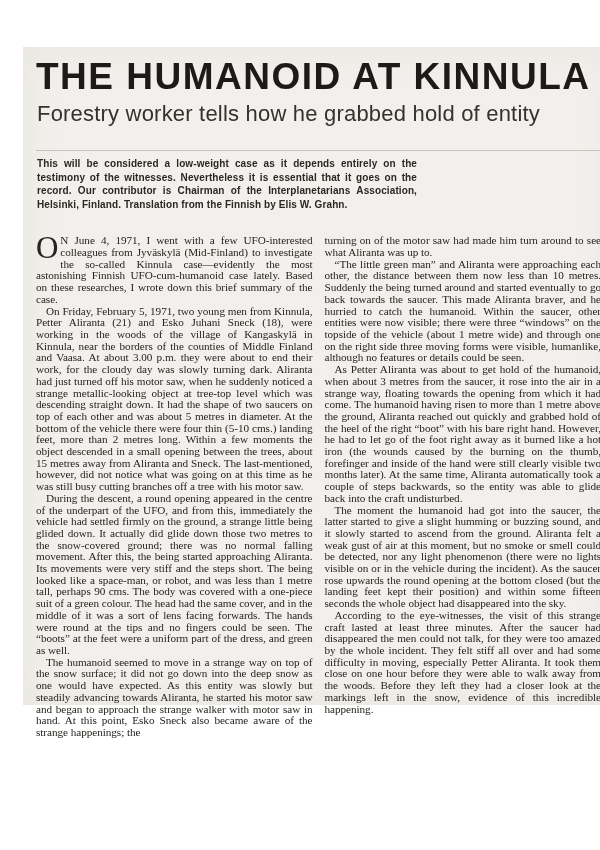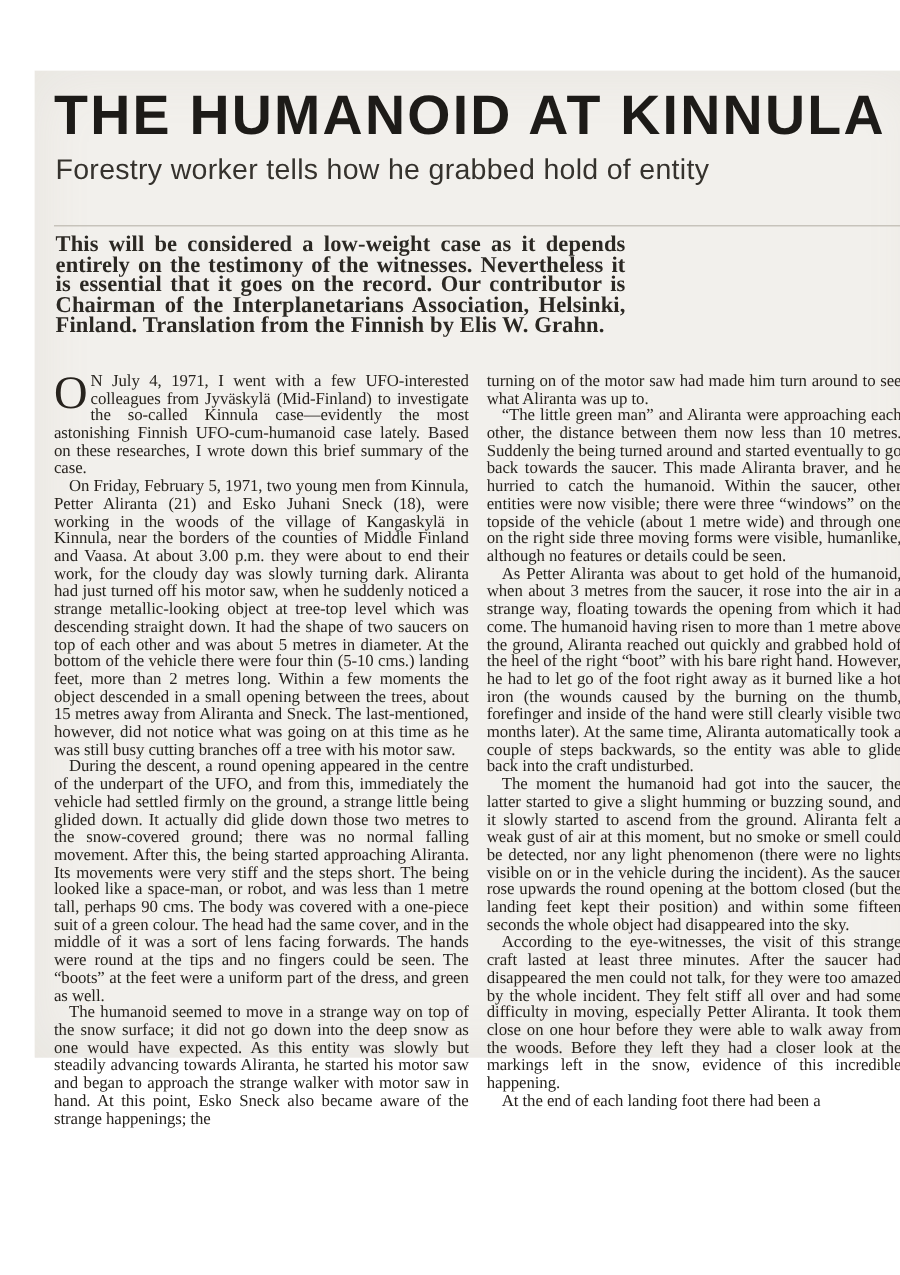--- a/index.html
+++ b/index.html
@@ -14,36 +14,36 @@
     box-sizing:border-box;
     padding:10px 15px 0 13px;
   }
   .title{
     font-family:"Liberation Sans",sans-serif;
     font-weight:bold;font-size:37px;line-height:40px;
     letter-spacing:1.5px;color:#1d1b18;margin:0;
     white-space:nowrap;
   }
   .subtitle{
-    font-size:19px;line-height:22px;color:#35322d;
+    font-size:22px;line-height:22px;color:#35322d;
     margin:6px 0 0 1px;letter-spacing:0.2px;
   }
   .byline{
     font-family:"Liberation Sans",sans-serif;
     font-style:italic;font-size:22px;color:#2a2723;
     margin:16px 0 0 1px;letter-spacing:1px;
   }
   .rule{
     border:none;border-top:1px solid #c7c3bb;
     margin:25px 0 0 0;height:0;
   }
   .standfirst{
     width:380px;margin:6px 0 0 1px;
-    font-family:Liberation Serif, serif;
-    font-weight:bold;font-size:15px;line-height:13.6px;
+    font-family:Liberation Sans, sans-serif;
+    font-weight:bold;font-size:10px;line-height:13.6px;
     color:#2b2823;text-align:justify;letter-spacing:0.1px;
   }
   .columns{
     display:flex;gap:12px;margin-top:24px;height:560px;overflow:hidden;
   }
   .col{
     width:277px;
     font-family:"Liberation Serif",serif;
     font-size:11.2px;line-height:11.7px;color:#27231e;
     text-align:justify;letter-spacing:-0.05px;
@@ -67,30 +67,29 @@
   <div class="subtitle">Forestry worker tells how he grabbed hold of entity</div>
 
 
   <hr class="rule">
 
   <div class="standfirst">This will be considered a low-weight case as it depends entirely on the testimony of the witnesses. Nevertheless it is essential that it goes on the record. Our contributor is Chairman of the Interplanetarians Association, Helsinki, Finland. Translation from the Finnish by Elis W. Grahn.</div>
 
   <div class="columns">
 
     <div class="col">
-      <p class="flush"><span class="dropcap">O</span><span>N July 4, 1971, I went with a few UFO-interested colleagues from Jyväskylä (Mid-Finland) to investigate the so-called Kinnula case—evidently the most astonishing Finnish UFO-cum-humanoid case lately. Based on these researches, I wrote down this brief summary of the case.</span></p>
+      <p class="flush"><span class="dropcap">O</span><span>N June 4, 1971, I went with a few UFO-interested colleagues from Jyväskylä (Mid-Finland) to investigate the so-called Kinnula case—evidently the most astonishing Finnish UFO-cum-humanoid case lately. Based on these researches, I wrote down this brief summary of the case.</span></p>
       <p>On Friday, February 5, 1971, two young men from Kinnula, Petter Aliranta (21) and Esko Juhani Sneck (18), were working in the woods of the village of Kangaskylä in Kinnula, near the borders of the counties of Middle Finland and Vaasa. At about 3.00 p.m. they were about to end their work, for the cloudy day was slowly turning dark. Aliranta had just turned off his motor saw, when he suddenly noticed a strange metallic-looking object at tree-top level which was descending straight down. It had the shape of two saucers on top of each other and was about 5 metres in diameter. At the bottom of the vehicle there were four thin (5-10 cms.) landing feet, more than 2 metres long. Within a few moments the object descended in a small opening between the trees, about 15 metres away from Aliranta and Sneck. The last-mentioned, however, did not notice what was going on at this time as he was still busy cutting branches off a tree with his motor saw.</p>
       <p><span>During the descent, a round opening appeared in the centre of the underpart of the UFO, and from this, immediately the vehicle had settled firmly on the ground, a strange little being glided down. It actually did </span><span class="em-word">glide</span><span> down those two metres to the snow-covered ground; there was no normal falling movement. After this, the being started approaching Aliranta. Its movements were very stiff and the steps short. The being looked like a space-man, or robot, and was less than 1 metre tall, perhaps 90 cms. The body was covered with a one-piece suit of a green colour. The head had the same cover, and in the middle of it was a sort of lens facing forwards. The hands were round at the tips and no fingers could be seen. The “boots” at the feet were a uniform part of the dress, and green as well.</span></p>
       <p>The humanoid seemed to move in a strange way on top of the snow surface; it did not go down into the deep snow as one would have expected. As this entity was slowly but steadily advancing towards Aliranta, he started his motor saw and began to approach the strange walker with motor saw in hand. At this point, Esko Sneck also became aware of the strange happenings; the</p>
     </div>
 
     <div class="col">
       <p class="flush">turning on of the motor saw had made him turn around to see what Aliranta was up to.</p>
       <p>“The little green man” and Aliranta were approaching each other, the distance between them now less than 10 metres. Suddenly the being turned around and started eventually to go back towards the saucer. This made Aliranta braver, and he hurried to catch the humanoid. Within the saucer, other entities were now visible; there were three “windows” on the topside of the vehicle (about 1 metre wide) and through one on the right side three moving forms were visible, humanlike, although no features or details could be seen.</p>
       <p>As Petter Aliranta was about to get hold of the humanoid, when about 3 metres from the saucer, it rose into the air in a strange way, floating towards the opening from which it had come. The humanoid having risen to more than 1 metre above the ground, Aliranta reached out quickly and grabbed hold of the heel of the right “boot” with his bare right hand. However, he had to let go of the foot right away as it burned like a hot iron (the wounds caused by the burning on the thumb, forefinger and inside of the hand were still clearly visible two months later). At the same time, Aliranta automatically took a couple of steps backwards, so the entity was able to glide back into the craft undisturbed.</p>
       <p>The moment the humanoid had got into the saucer, the latter started to give a slight humming or buzzing sound, and it slowly started to ascend from the ground. Aliranta felt a weak gust of air at this moment, but no smoke or smell could be detected, nor any light phenomenon (there were no lights visible on or in the vehicle during the incident). As the saucer rose upwards the round opening at the bottom closed (but the landing feet kept their position) and within some fifteen seconds the whole object had disappeared into the sky.</p>
       <p>According to the eye-witnesses, the visit of this strange craft lasted at least three minutes. After the saucer had disappeared the men could not talk, for they were too amazed by the whole incident. They felt stiff all over and had some difficulty in moving, especially Petter Aliranta. It took them close on one hour before they were able to walk away from the woods. Before they left they had a closer look at the markings left in the snow, evidence of this incredible happening.</p>
-      <p>At the end of each landing foot there had been a</p>
     </div>
 
   </div>
 
 </div>
 
 </body></html>

